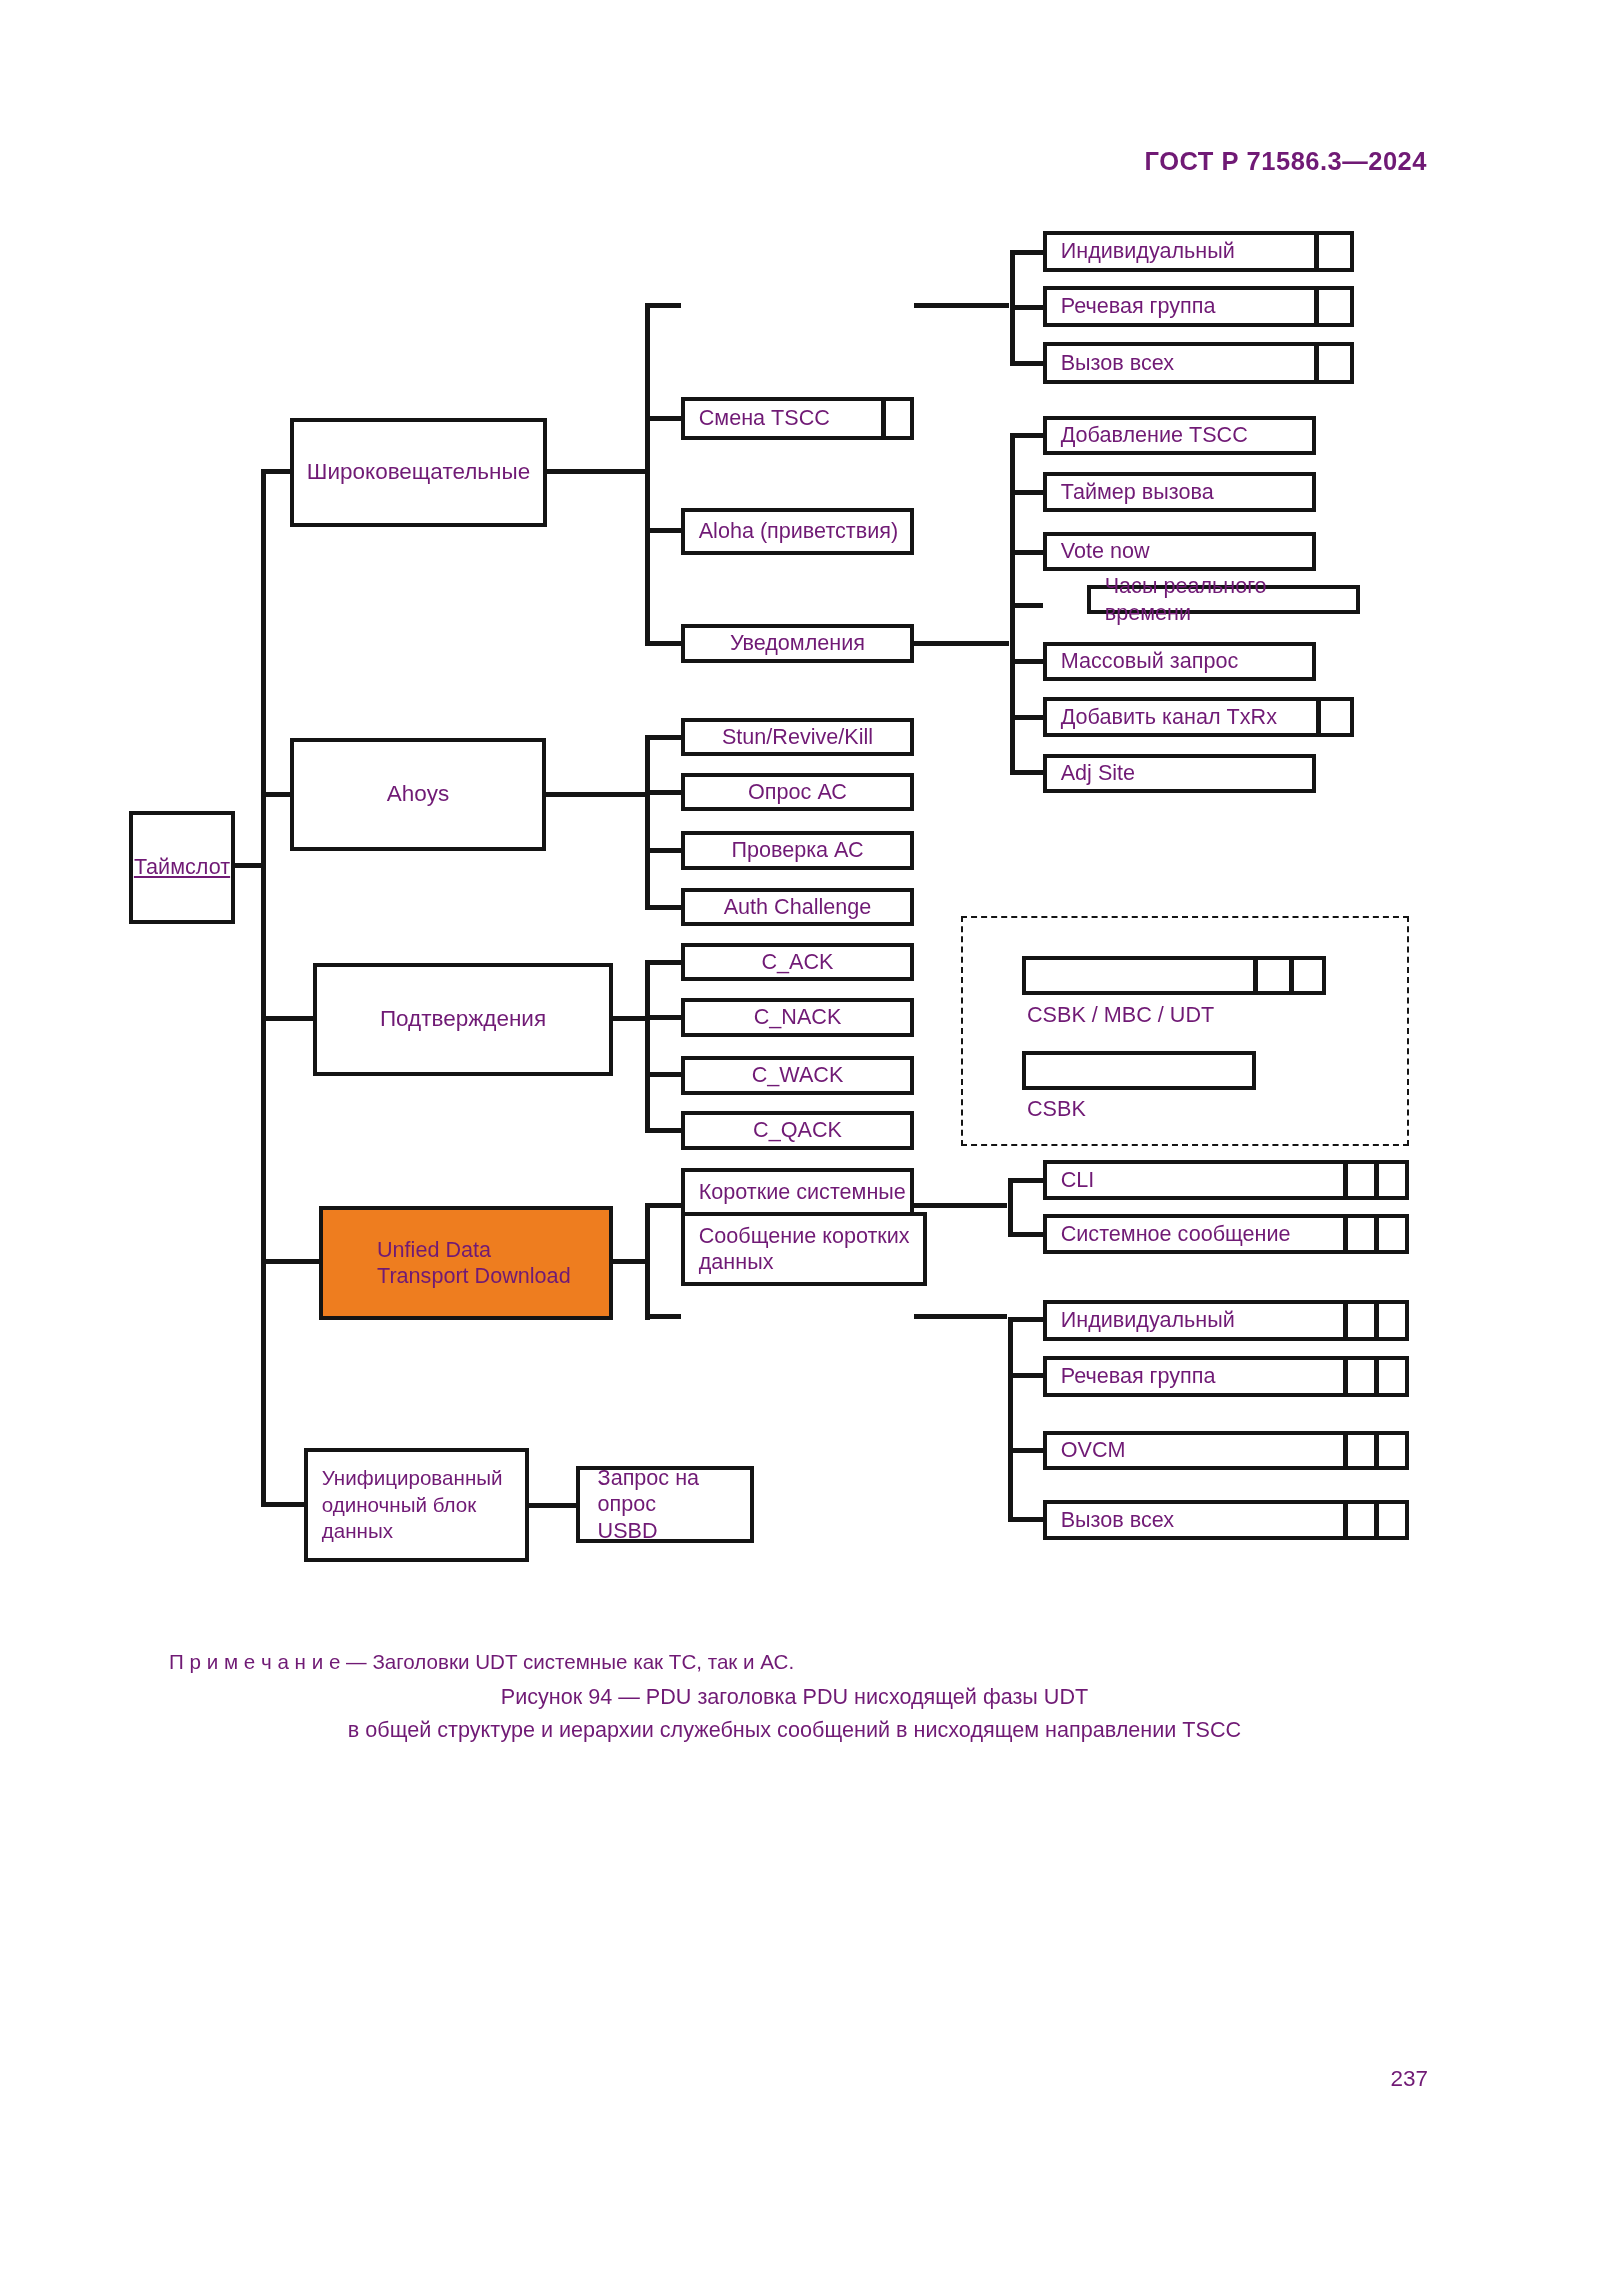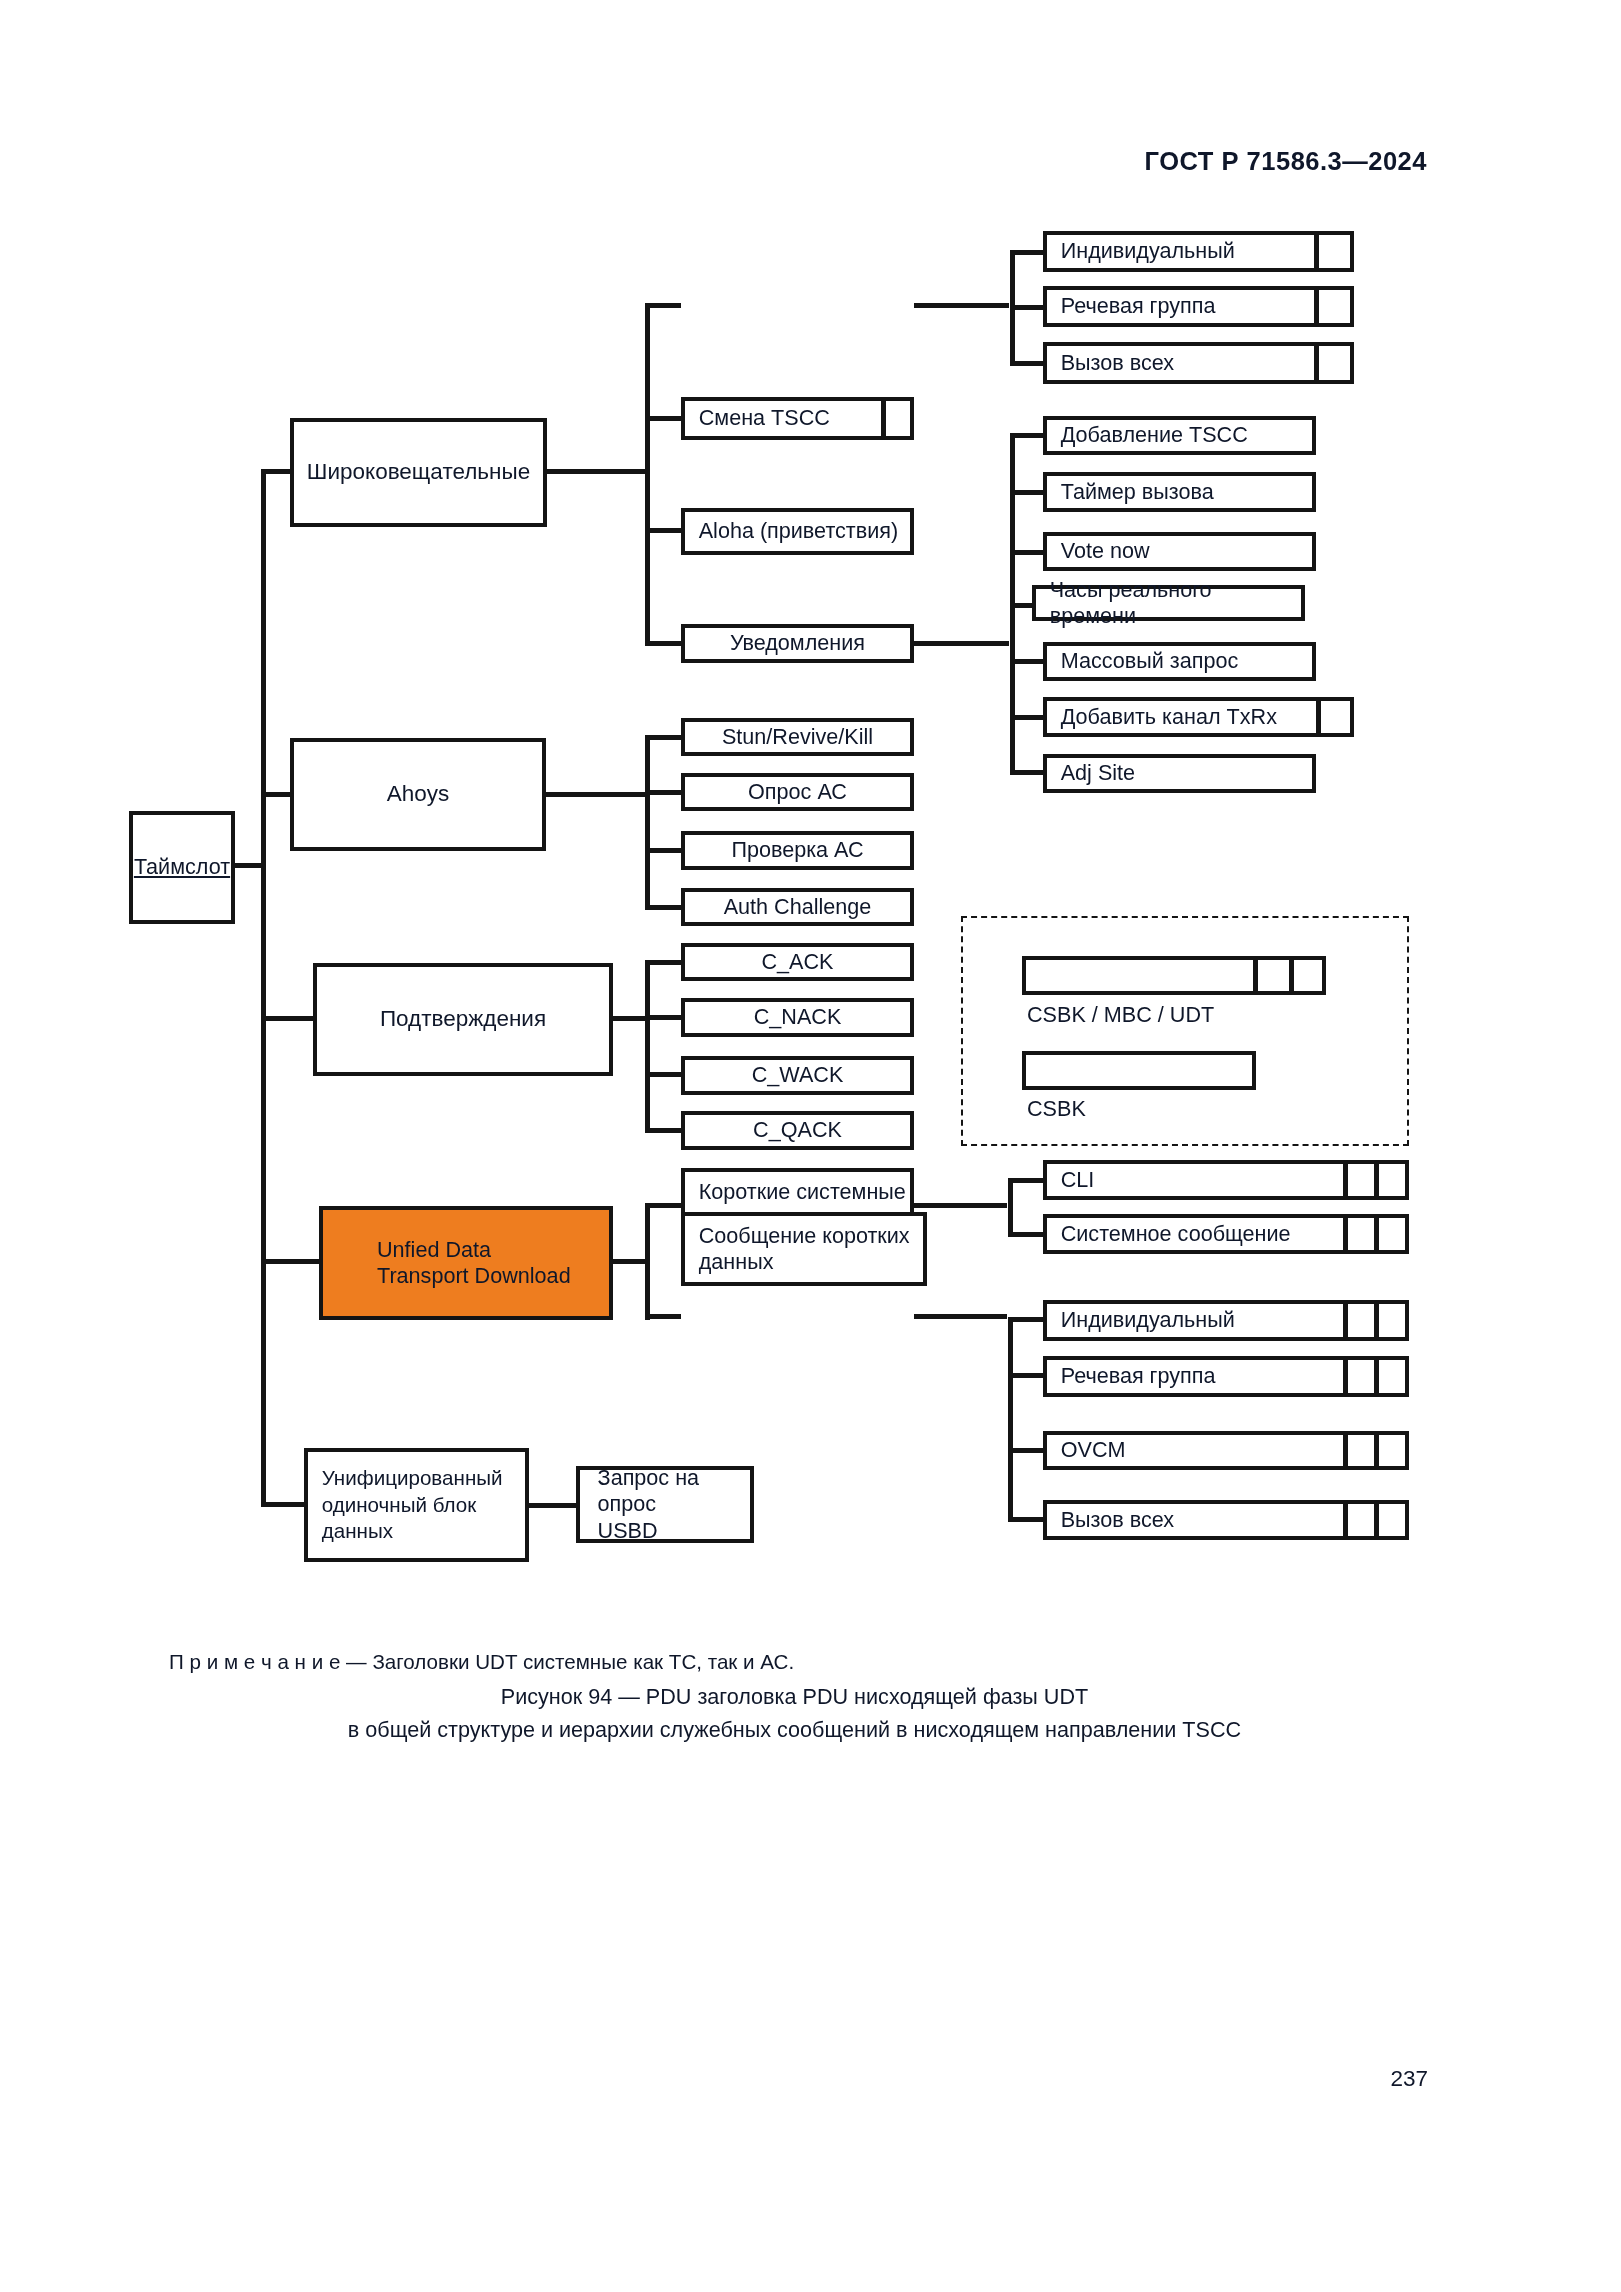--- a/index.html
+++ b/index.html
@@ -1,21 +1,21 @@
 <!DOCTYPE html>
 <html><head>
 <meta charset="utf-8">
 <style>
   html,body{margin:0;padding:0;background:#ffffff;}
   .page{
     position:relative;
     width:1621px;height:2293px;
     background:#ffffff;
     font-family:"Liberation Sans", sans-serif;
-    color:#0f172a;
+    color:#701a75;
     overflow:hidden;
   }
   .hdr{
     position:absolute;
     font-weight:bold;
     font-size:25.5px;
     letter-spacing:0.5px;
   }
   .pagenum{
     position:absolute;
@@ -238,21 +238,21 @@
 
   <div class="node left" style="left:1043px;top:416px;width:273px;height:39px;padding-left:13.7px;">
     <span>Добавление TSCC</span>
   </div>
   <div class="node left" style="left:1043px;top:472px;width:273px;height:40px;padding-left:13.7px;">
     <span>Таймер вызова</span>
   </div>
   <div class="node left" style="left:1043px;top:532px;width:273px;height:39px;padding-left:13.7px;">
     <span>Vote now</span>
   </div>
-  <div class="node left" style="left:1032px;top:585px;width:273px;height:36px;padding-left:13.7px;">
+  <div class="node left" style="left:1087px;top:585px;width:273px;height:29px;padding-left:13.7px;">
     <span>Часы реального времени</span>
   </div>
   <div class="node left" style="left:1043px;top:642px;width:273px;height:39px;padding-left:13.7px;">
     <span>Массовый запрос</span>
   </div>
   <div class="node left" style="left:1043px;top:697px;width:311px;height:40px;padding-left:13.7px;">
     <span>Добавить канал TxRx</span>
     <span class="vdiv" style="left:269px;"></span>
   </div>
   <div class="node left" style="left:1043px;top:754px;width:273px;height:39px;padding-left:13.7px;">

